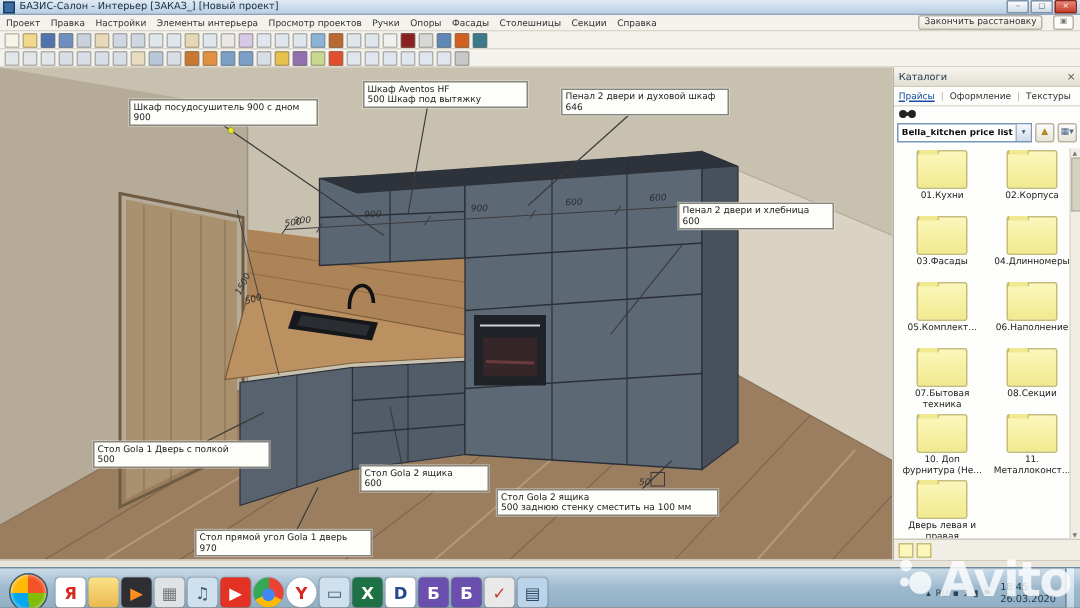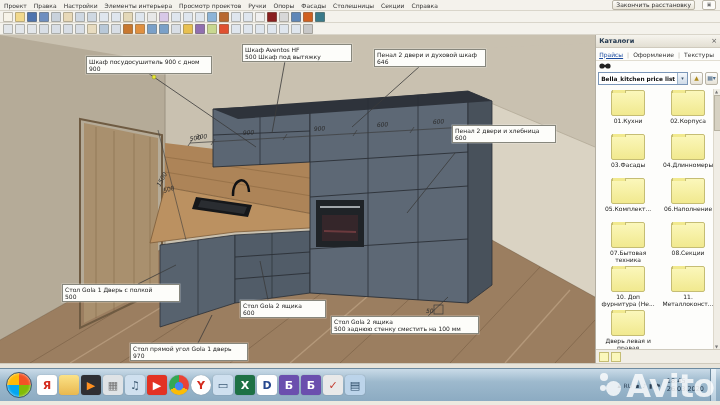--- a/index.html
+++ b/index.html
@@ -24,21 +24,21 @@
   
   .main{display:flex;height:328px;}
   .viewport{position:relative;width:596px;height:328px;background:#c9c1b0;overflow:hidden;}
   .viewport svg{position:absolute;left:0;top:0;}
   
   .anno{position:absolute;background:#fdfdfa;border:1px solid #87877d;padding:1px 2px;font-size:6px;line-height:7px;color:#1c1c1c;box-shadow:0 0 0 .5px rgba(255,255,255,.4);}
   .anno span{display:block;}
   
   .panel{width:124px;height:328px;background:#fdfdfb;border-left:1px solid #b4af a2;border-left:1px solid #b4afa2;display:flex;flex-direction:column;position:relative;}
   .panel-head{height:12px;background:linear-gradient(#f6f4ee,#e3dfd3);border-bottom:1px solid #cfcabd;display:flex;align-items:center;padding:0 3px;}
-  .panel-title{font-size:6.5px;font-weight:bold;color:#23384f;flex:1;}
+  .panel-title{font-size:6.5px;font-weight:normal;color:#23384f;flex:1;}
   .panel-close{font-size:7px;color:#555;line-height:8px;}
   .panel-tabs{height:12px;display:flex;align-items:center;gap:4px;padding:0 3px;border-bottom:1px solid #e2ded2;}
   .ptab{font-size:6px;color:#333;}
   .ptab.active{color:#1a4ba0;text-decoration:underline;}
   .ptab-sep{color:#b5b0a2;font-size:6px;}
   .panel-search{height:10px;display:flex;align-items:center;padding:0 3px;}
   .panel-combo{height:15px;display:flex;align-items:center;gap:2px;padding:0 2px;}
   .combo-box{flex:1;height:11px;border:1px solid #7a96b8;background:#fff;display:flex;align-items:center;}
   .combo-text{flex:1;font-size:5.8px;font-weight:bold;color:#111;padding-left:2px;white-space:nowrap;overflow:hidden;}
   .combo-arrow{width:9px;height:100%;background:linear-gradient(#f4f8fc,#cfdbe8);border-left:1px solid #9db4cc;font-size:5px;line-height:10px;text-align:center;color:#40566e;}
@@ -66,20 +66,29 @@
   .watermark{position:absolute;right:6px;bottom:0px;display:flex;align-items:center;gap:4px;z-index:50;pointer-events:none;opacity:.8;}
   .wm-logo{position:relative;width:22px;height:30px;}
   .wm-logo i{position:absolute;border-radius:50%;background:#fff;display:block;}
   .wm-text{font-size:32px;font-weight:bold;color:#fff;letter-spacing:-1px;font-family:"DejaVu Sans",sans-serif;}
 </style>
 </head>
 <body>
 
 <div class="app">
 
+  <div class="titlebar">
+    <div class="app-ico"></div>
+    <div class="title-text">БАЗИС-Салон - Интерьер [ЗАКАЗ_] [Новый проект]</div>
+    <div class="winbtns">
+      <div class="winbtn">–</div>
+      <div class="winbtn">▢</div>
+      <div class="winbtn close">×</div>
+    </div>
+  </div>
 
   <div class="menubar">
     <span class="menu-item">Проект</span>
       <span class="menu-item">Правка</span>
       <span class="menu-item">Настройки</span>
       <span class="menu-item">Элементы интерьера</span>
       <span class="menu-item">Просмотр проектов</span>
       <span class="menu-item">Ручки</span>
       <span class="menu-item">Опоры</span>
       <span class="menu-item">Фасады</span>

